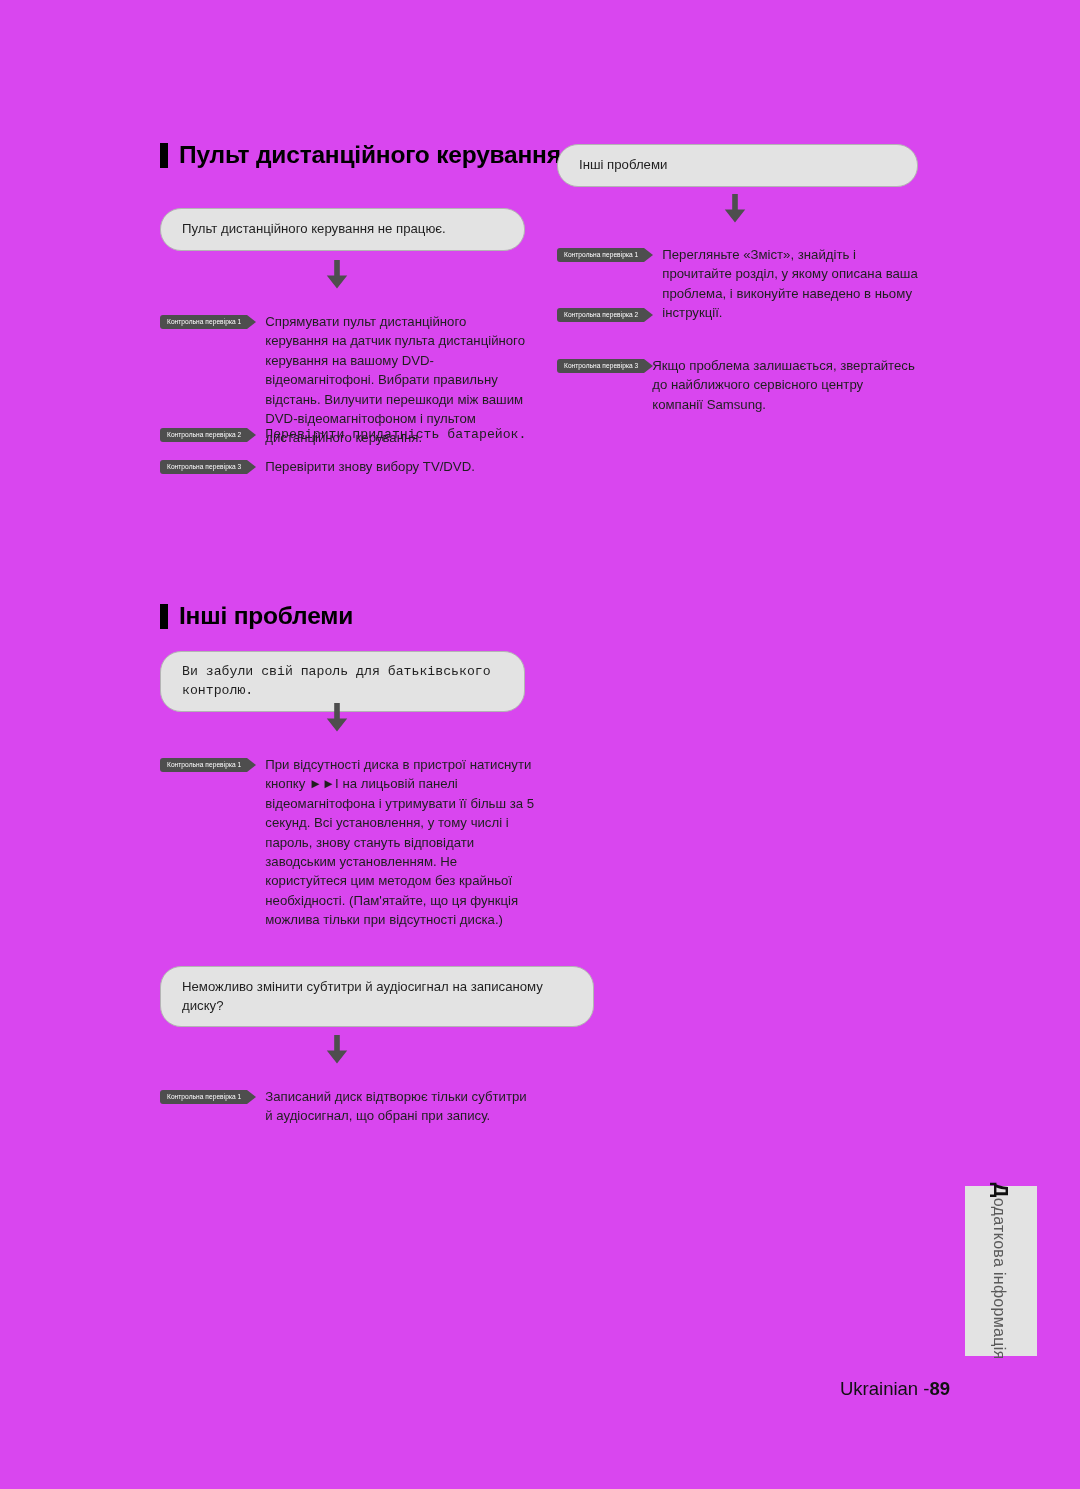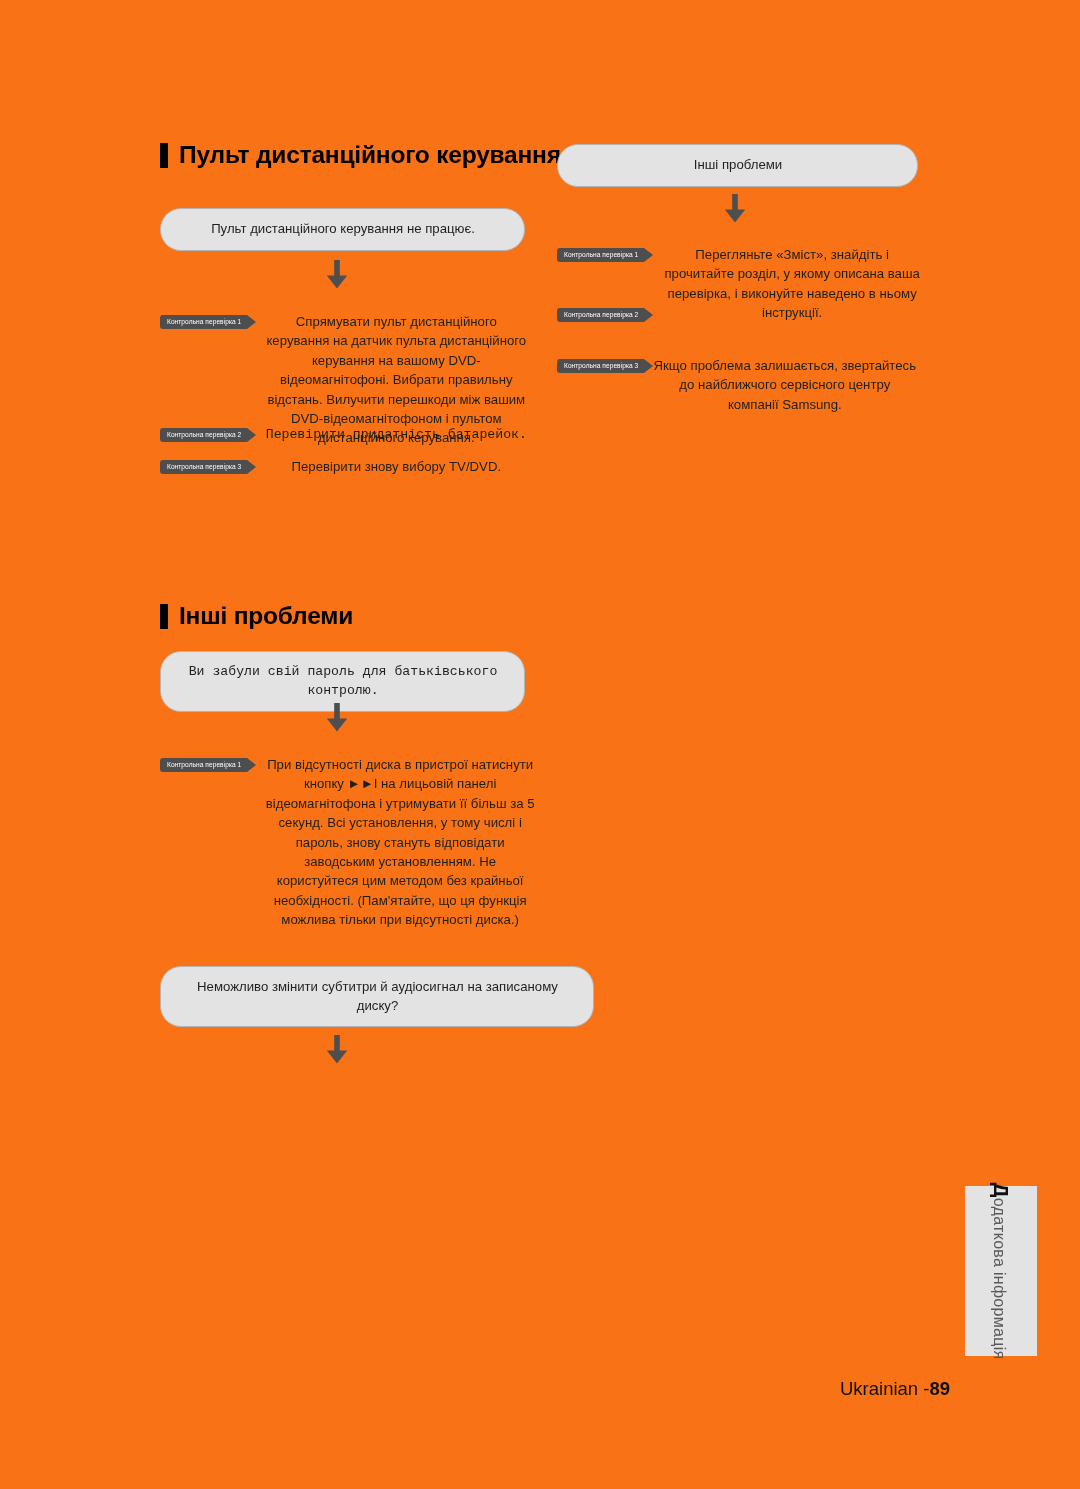--- a/index.html
+++ b/index.html
@@ -12,22 +12,21 @@
     height: 1489px;
     position: relative;
     font-family: "Liberation Sans", sans-serif;
     color: #1a1a1a;
     overflow: hidden;
   }
 
   .page {
     position: absolute;
     inset: 0;
-    background: #f97316;
-    text-align: center;
+    background: #d946ef;
   }
 
   
   .section-heading {
     position: absolute;
     display: flex;
     align-items: center;
     gap: 11px;
     white-space: nowrap;
   }
@@ -186,21 +185,21 @@
   <div class="down-arrow" style="left:718px; top:192px;">
     <svg viewBox="0 0 34 34" xmlns="http://www.w3.org/2000/svg">
       <path d="M14.2 2 L19.8 2 L19.8 17.5 L27.2 17.5 L17 30.5 L6.8 17.5 L14.2 17.5 Z" fill="#4e4e4e"></path>
     </svg>
   </div>
 
   <div class="check-row" style="left:557px; top:245px; width:365px;">
     <span class="check-badge">
       <span class="badge-label">Контрольна перевірка 1</span>
     </span>
-    <span class="check-text" style="margin-left:18px; width:265px;">Перегляньте «Зміст», знайдіть і прочитайте розділ, у якому описана ваша перевірка, і виконуйте наведено в ньому інструкції.</span>
+    <span class="check-text" style="margin-left:18px; width:265px;">Перегляньте «Зміст», знайдіть і прочитайте розділ, у якому описана ваша проблема, і виконуйте наведено в ньому інструкції.</span>
   </div>
 
   <div class="check-row" style="left:557px; top:305px; width:365px;">
     <span class="check-badge">
       <span class="badge-label">Контрольна перевірка 2</span>
     </span>
   </div>
 
   <div class="check-row" style="left:557px; top:356px; width:365px;">
     <span class="check-badge">
@@ -234,20 +233,26 @@
   <div class="callout" style="left:160px; top:966px; width:434px;">
     <span>Неможливо змінити субтитри й аудіосигнал на записаному диску?</span>
   </div>
 
   <div class="down-arrow" style="left:320px; top:1033px;">
     <svg viewBox="0 0 34 34" xmlns="http://www.w3.org/2000/svg">
       <path d="M14.2 2 L19.8 2 L19.8 17.5 L27.2 17.5 L17 30.5 L6.8 17.5 L14.2 17.5 Z" fill="#4e4e4e"></path>
     </svg>
   </div>
 
+  <div class="check-row" style="left:160px; top:1087px; width:375px;">
+    <span class="check-badge">
+      <span class="badge-label">Контрольна перевірка 1</span>
+    </span>
+    <span class="check-text" style="margin-left:18px; width:268px;">Записаний диск відтворює тільки субтитри й аудіосигнал, що обрані при запису.</span>
+  </div>
 
   <div class="side-tab" style="left:965px; top:1186px; width:72px; height:170px;">
     <span class="side-tab-text">
       <span class="lead">Д</span><span>одаткова&nbsp;інформація</span>
     </span>
   </div>
 
   <div class="footer" style="left:840px; top:1378px;">
     <span>Ukrainian -</span><span class="page-num">89</span>
   </div>

